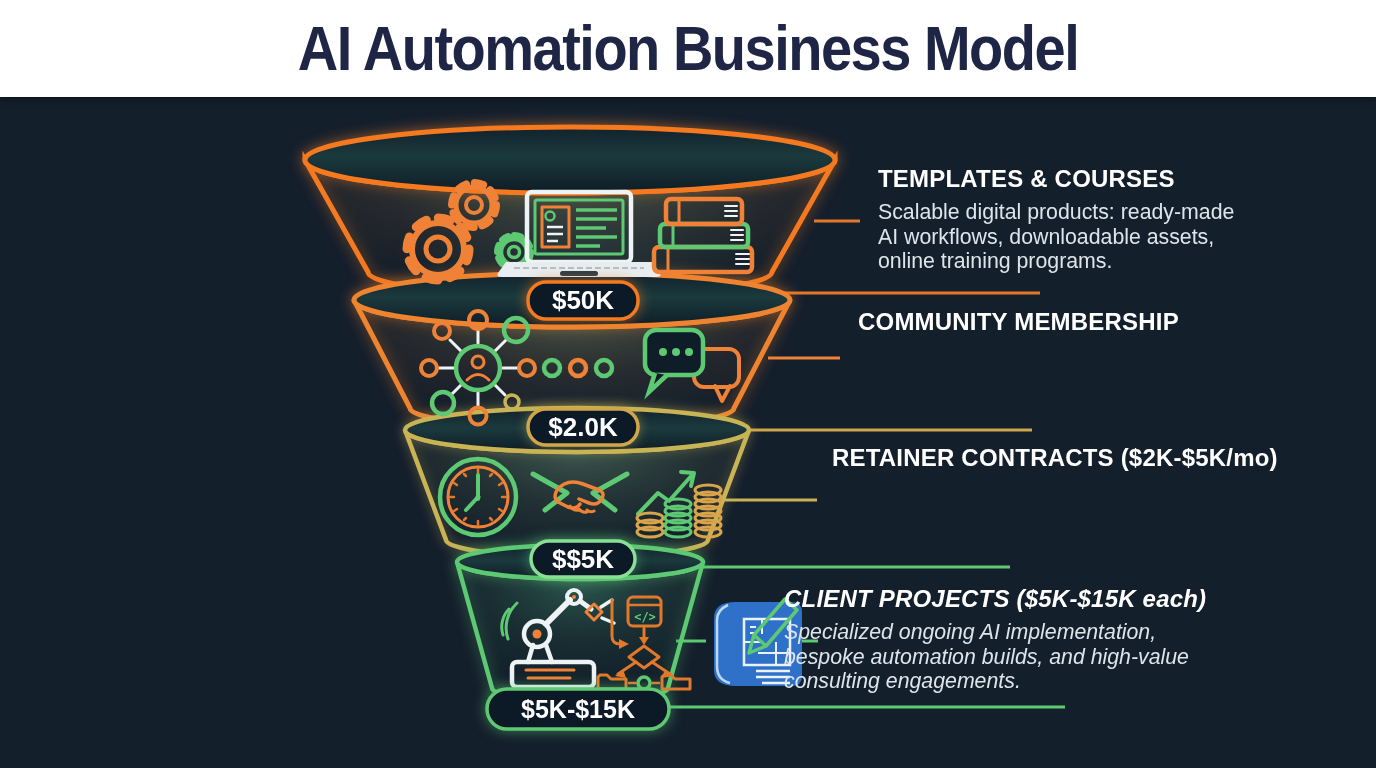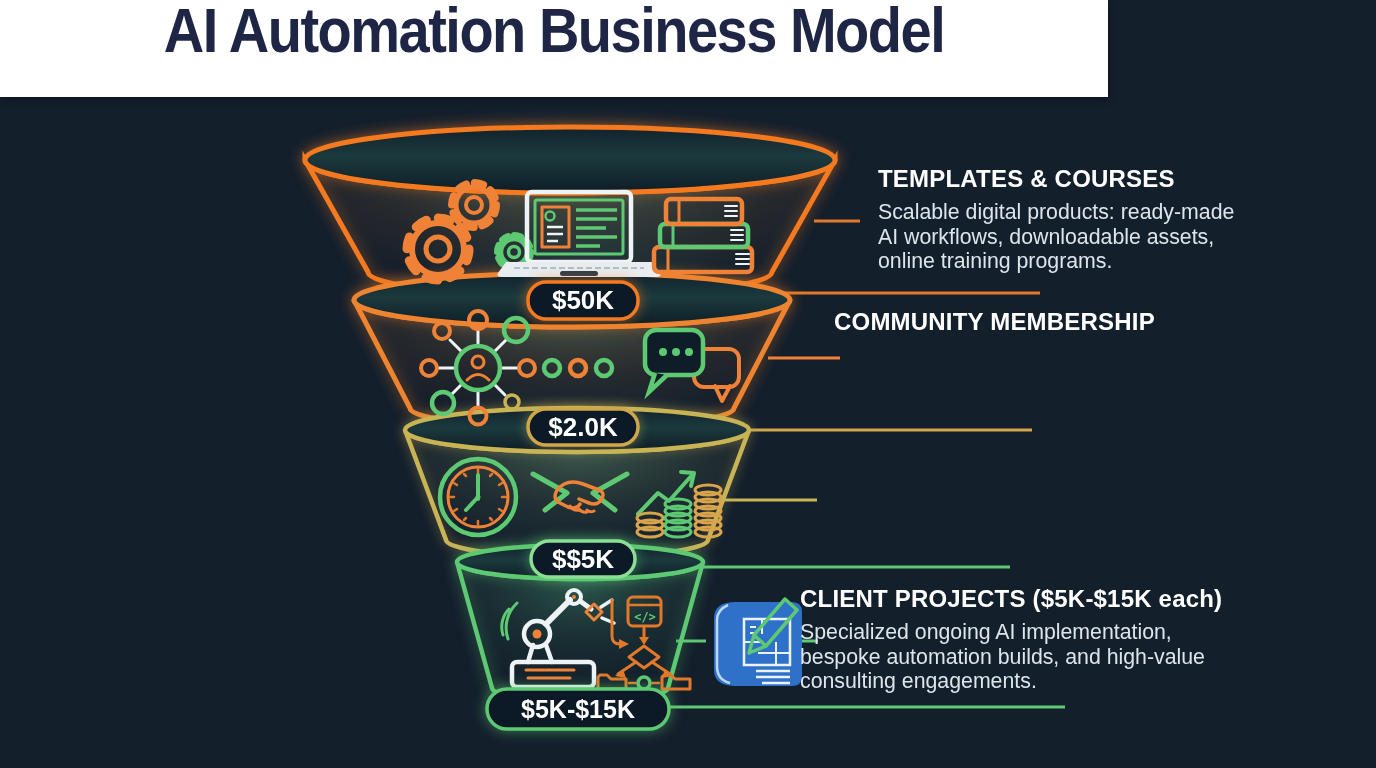--- a/index.html
+++ b/index.html
@@ -1,20 +1,20 @@
 <!DOCTYPE html>
 <html style="--c-background: #141f2c; --c-header_bg: #ffffff; --c-title: #1e2545; --c-orange: #ef8237; --c-orange_deep: #e2792a; --c-olive: #c9b455; --c-gold: #cfa64a; --c-green: #5dc973; --c-tan: #d9a44a; --c-white_ink: #eef3f6; --c-heading_text: #ffffff; --c-body_text: #dde5eb; --c-badge_fill: #0c1926; --c-badge_text: #ffffff; --c-blueprint_blue: #2f70c8; --c-blueprint_ink: #eaf2fb; --tier0: #f4791f; --tierB0: #f4791f; --tier1: #ee8430; --tierB1: #cfa64a; --tier2: #c9b455; --tierB2: #8ade96; --tier3: #5dc973; --tierB3: #5dc973;"><head>
 <meta charset="utf-8">
 <style>
   html,body{margin:0;padding:0;}
   body{width:1376px;height:768px;overflow:hidden;background:#0d1620;
        font-family:"Liberation Sans",sans-serif;}
   .page{position:relative;width:1376px;height:768px;background:var(--c-background,#141f2c);overflow:hidden;}
-  .header{position:absolute;left:0;top:0;width:1108px;height:97px;background:var(--c-header_bg,#fff);
-          display:flex;justify-content:center;box-shadow:0 2px 8px rgba(0,0,0,.4);z-index:5;}
+  .header{position:absolute;left:0;top:0;width:1376px;height:97px;background:var(--c-header_bg,#fff);
+          display:flex;align-items:center;justify-content:center;box-shadow:0 2px 8px rgba(0,0,0,.4);z-index:5;}
   .title{color:var(--c-title,#1e2545);font-size:56px;font-weight:800;letter-spacing:-1.5px;
          transform:scaleY(1.12);white-space:nowrap;}
   .main{position:absolute;left:0;top:97px;width:1376px;height:671px;}
   .teal-glow{position:absolute;left:290px;top:10px;width:580px;height:620px;pointer-events:none;
      background:radial-gradient(ellipse 46% 34% at 50% 22%,rgba(47,102,98,.30),rgba(20,40,52,0) 70%),
                 radial-gradient(ellipse 40% 28% at 50% 58%,rgba(42,92,88,.22),rgba(20,40,52,0) 72%);}
   svg{position:absolute;left:0;top:0;}
   .fn{fill:none;stroke-linecap:round;stroke-linejoin:round;}
   .sO{stroke:var(--c-orange)} .sOD{stroke:var(--c-orange_deep)} .sOl{stroke:var(--c-olive)}
   .sGd{stroke:var(--c-gold)} .sG{stroke:var(--c-green)} .sT{stroke:var(--c-tan)} .sW{stroke:var(--c-white_ink)}
@@ -288,25 +288,26 @@
       </g>
     </svg>
   </div>
 
   <div class="callout" style="left:878px;top:165px;">
     <div class="callout-h">TEMPLATES &amp; COURSES</div>
     <div class="callout-b">Scalable digital products: ready-made
 AI workflows, downloadable assets,
 online training programs.</div>
   </div>
-  <div class="callout" style="left:834px;top:308px;">
+  <div class="callout" style="left:858px;top:308px;">
     <div class="callout-h">COMMUNITY MEMBERSHIP</div>
   </div>
   <div class="callout" style="left:832px;top:444px;">
-  </div>
-  <div class="callout" style="left:800px;top:585px;">
+    <div class="callout-h">RETAINER CONTRACTS ($2K-$5K/mo)</div>
+  </div>
+  <div class="callout" style="left:784px;top:585px;font-style:italic;">
     <div class="callout-h">CLIENT PROJECTS ($5K-$15K each)</div>
     <div class="callout-b">Specialized ongoing AI implementation,
 bespoke automation builds, and high-value
 consulting engagements.</div>
   </div>
 
 </div>
 
 </body></html>

